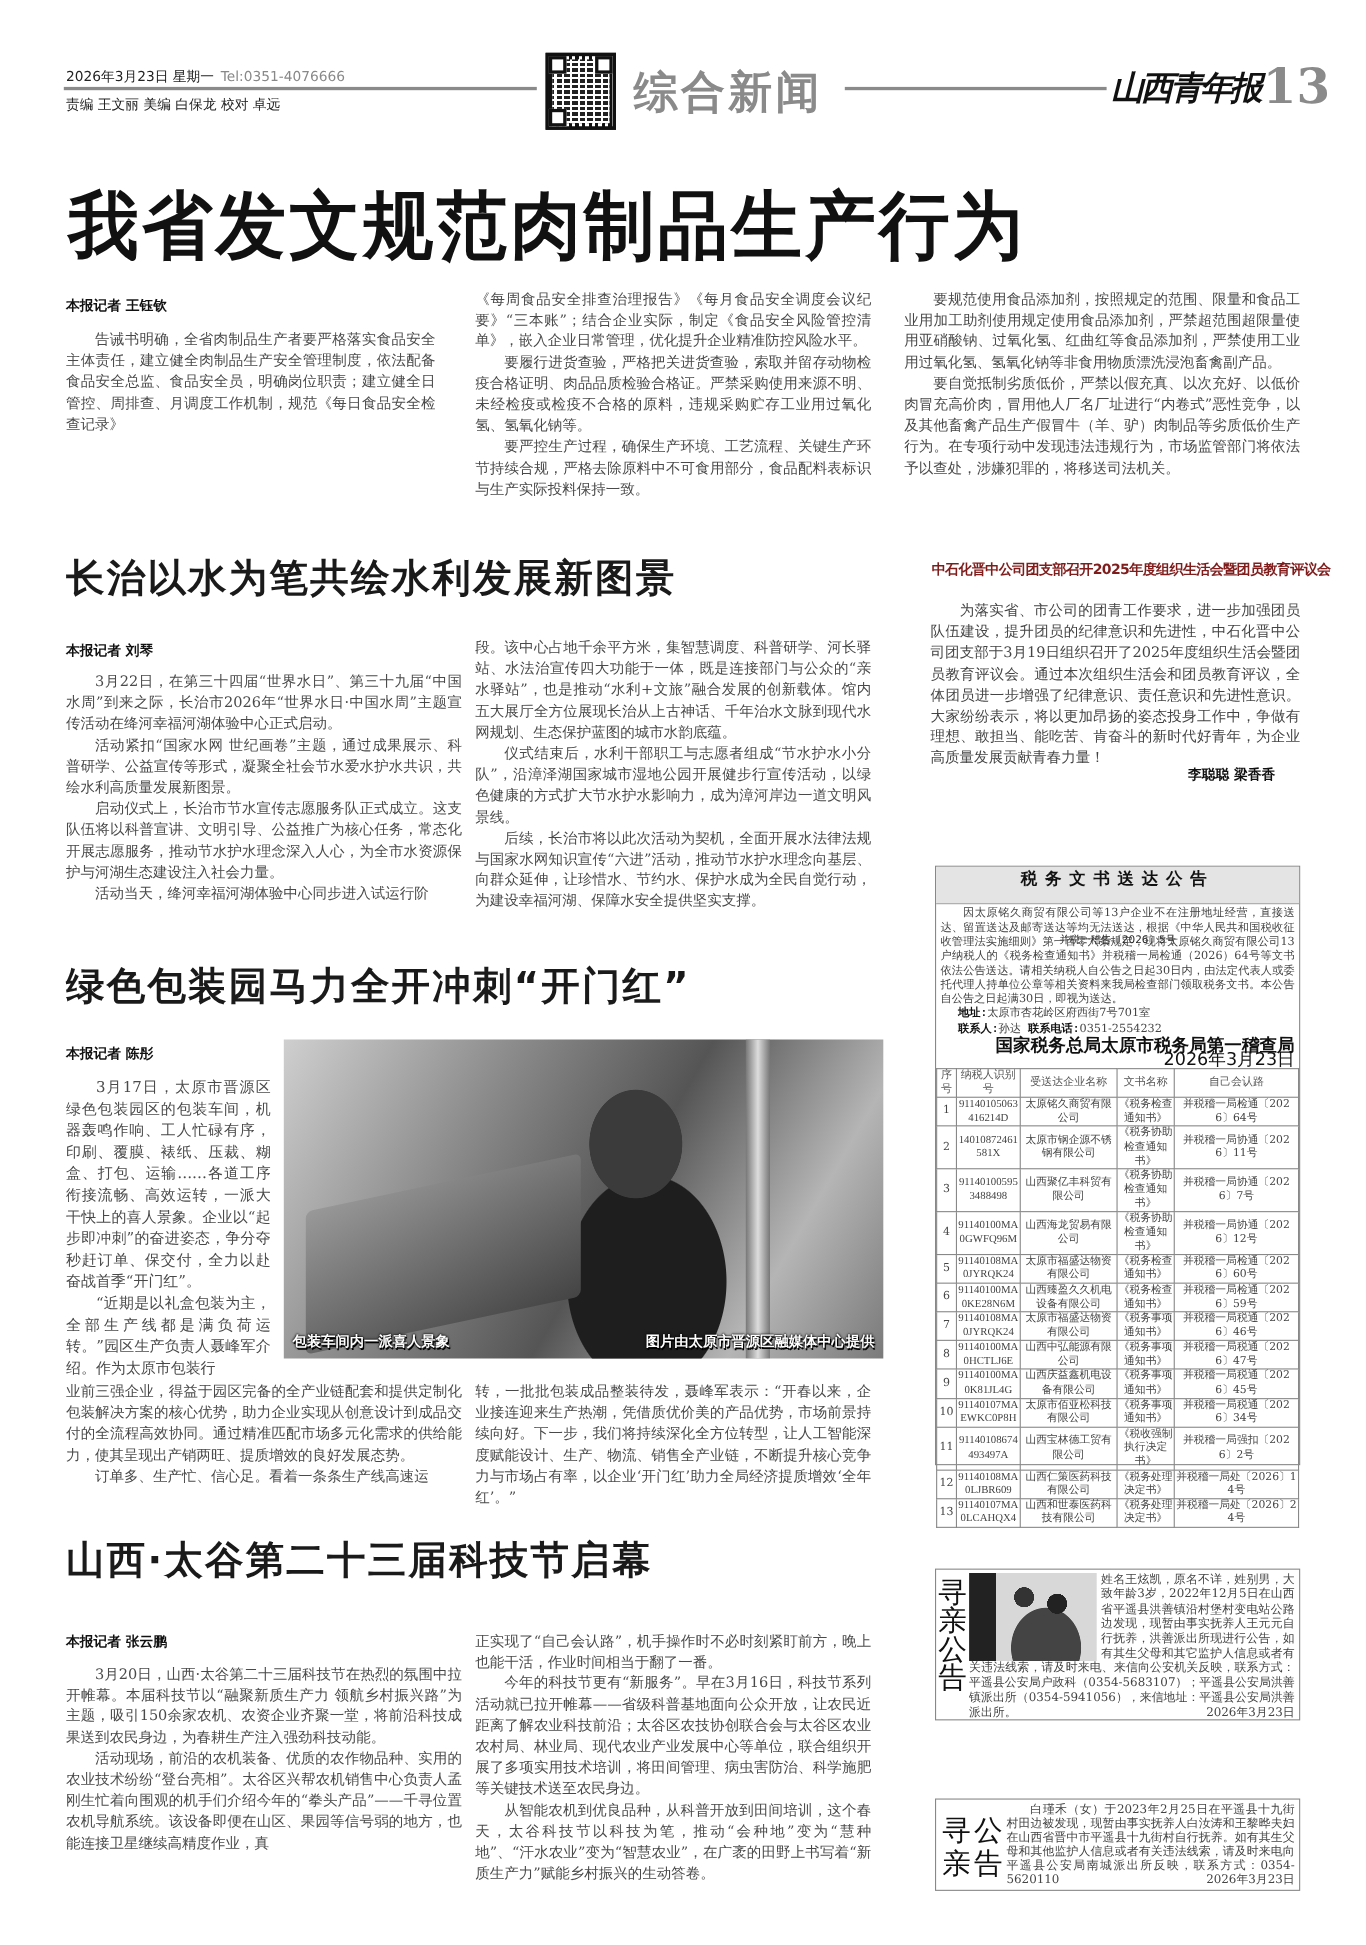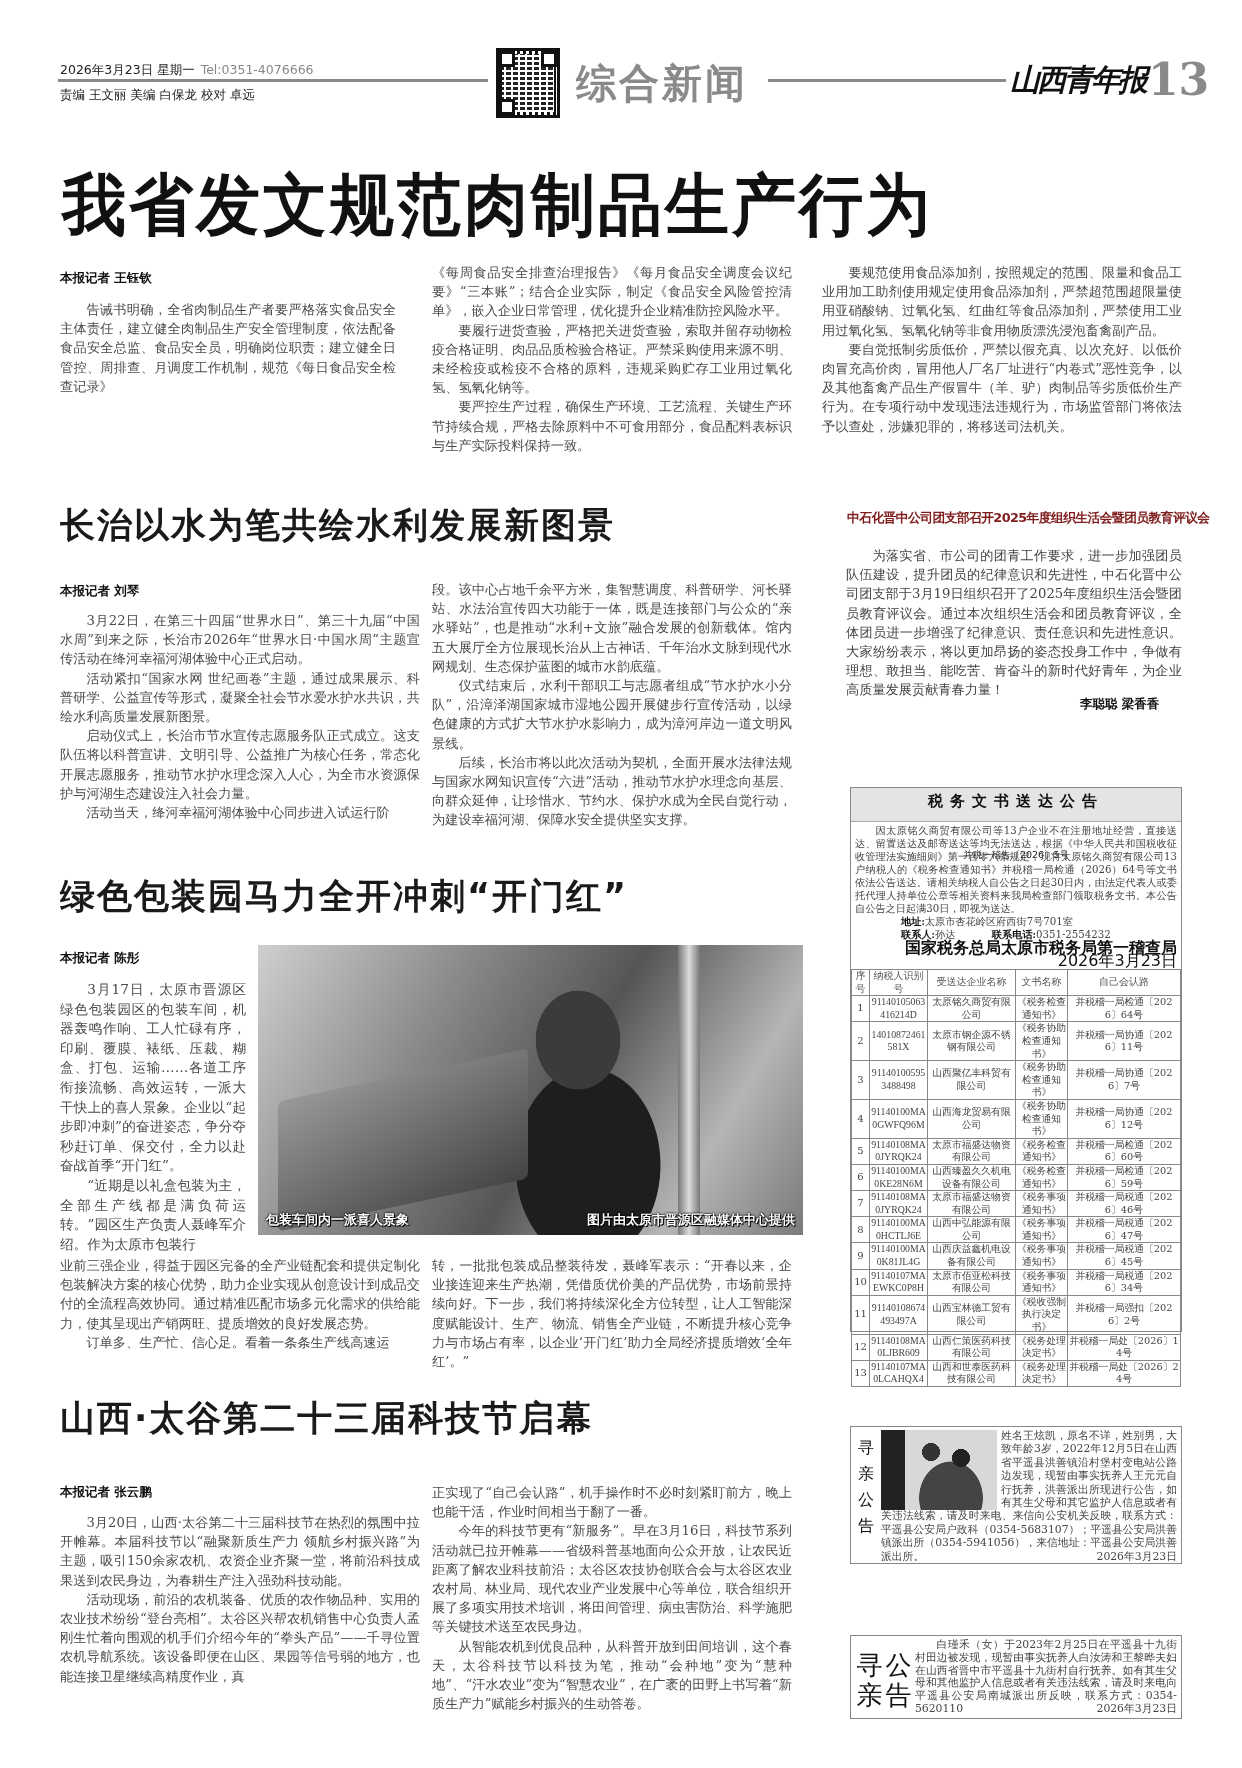--- a/index.html
+++ b/index.html
@@ -45,26 +45,26 @@
   .photo .cap { position:absolute; bottom: 6px; font-family: "DejaVu Sans", sans-serif; font-weight: bold; font-size: 13px; color: #fff; text-shadow: 0 0 2px #000, 0 0 2px #000, 1px 1px 0 #000; }
 
   
   .side-h { left: 847px; top: 510px; font-family: "DejaVu Sans", sans-serif; font-weight: bold; font-size: 12.8px; color: #7f1d1d; letter-spacing: -0.6px; white-space: nowrap; }
   .side-body { left: 846px; top: 546px; width: 336px; font-size: 13.2px; line-height: 19.2px; color: #444; text-align: justify; }
   .side-body p { text-indent: 2em; }
   .side-sign { left: 1080px; top: 696px; font-family: "DejaVu Sans", sans-serif; font-weight: bold; font-size: 12.5px; color: #111; }
 
   .tax { left: 850px; top: 787px; width: 332px; height: 545px; border: 1px solid #888; }
   .tax-head { background: #e4e4e4; text-align: center; padding-top: 4px; height: 34px; border-bottom: 1px solid #aaa; }
-  .tax-title { font-family: Liberation Sans, sans-serif; font-weight: bold; font-size: 15px; letter-spacing: 7px; color: #111; line-height: 17px; }
+  .tax-title { font-family: Liberation Mono, monospace; font-weight: bold; font-size: 15px; letter-spacing: 7px; color: #111; line-height: 17px; }
   .tax-sub { font-family: "DejaVu Sans", sans-serif; font-weight: normal; font-size: 9.5px; color: #222; line-height: 11px; margin-top: 40px; }
   .tax-body { padding: 2px 4px 0 4px; font-size: 10.2px; line-height: 13px; color: #444; text-align: justify; }
   .tax-body p { text-indent: 2em; }
   .tax-line { padding-left: 20px; font-size: 10.2px; line-height: 13px; color: #444; }
-  .tax-line b { font-family: Liberation Serif, serif; color: #111; margin-left: 30px; }
+  .tax-line b { font-family: Liberation Mono, monospace; color: #111; }
   .tax-right { text-align: right; padding-right: 4px; font-family: "DejaVu Sans", sans-serif; font-weight: bold; font-size: 16px; line-height: 13px; color: #111; }
   .tax-right.date { font-weight: normal; }
   table.tt { width: 100%; border-collapse: collapse; margin-top: 2px; font-size: 9.8px; line-height: 12.6px; color: #444; }
   table.tt th, table.tt td { border: 1px solid #888; text-align: center; padding: 0 1px; font-weight: normal; }
   table.tt th { color: #555; font-size: 10px; }
   table.tt td.no { width: 18px; font-size: 10px; }
   table.tt td.id { width: 58px; font-family: "Liberation Serif", serif; word-break: break-all; }
   table.tt td.co { width: 88px; }
   table.tt td.dn { width: 52px; }
   table.tt td.dr { word-break: break-all; }
@@ -283,21 +283,21 @@
   <p>3月20日，山西·太谷第二十三届科技节在热烈的氛围中拉开帷幕。本届科技节以“融聚新质生产力 领航乡村振兴路”为主题，吸引150余家农机、农资企业齐聚一堂，将前沿科技成果送到农民身边，为春耕生产注入强劲科技动能。</p>
   <p>活动现场，前沿的农机装备、优质的农作物品种、实用的农业技术纷纷“登台亮相”。太谷区兴帮农机销售中心负责人孟刚生忙着向围观的机手们介绍今年的“拳头产品”——千寻位置农机导航系统。该设备即便在山区、果园等信号弱的地方，也能连接卫星继续高精度作业，真</p>
 </div>
 <div class="abs col" style="left:432px;top:1483px;width:360px">
   <p class="cont">正实现了“自己会认路”，机手操作时不必时刻紧盯前方，晚上也能干活，作业时间相当于翻了一番。</p>
   <p>今年的科技节更有“新服务”。早在3月16日，科技节系列活动就已拉开帷幕——省级科普基地面向公众开放，让农民近距离了解农业科技前沿；太谷区农技协创联合会与太谷区农业农村局、林业局、现代农业产业发展中心等单位，联合组织开展了多项实用技术培训，将田间管理、病虫害防治、科学施肥等关键技术送至农民身边。</p>
   <p>从智能农机到优良品种，从科普开放到田间培训，这个春天，太谷科技节以科技为笔，推动“会种地”变为“慧种地”、“汗水农业”变为“智慧农业”，在广袤的田野上书写着“新质生产力”赋能乡村振兴的生动答卷。</p>
 </div>
 
 <div class="abs seek1">
-  <div class="seek-v" style="left:2px;width:26px;font-size:16px;line-height:26px;top:8px">寻亲公告</div>
+  <div class="seek-v" style="left:2px;width:26px;font-size:26px;line-height:26px;top:8px">寻亲公告</div>
   <div class="photo2"></div>
   <div class="txt">
     <span class="float-sp"></span>
     <span>姓名王炫凯，原名不详，姓别男，大致年龄3岁，2022年12月5日在山西省平遥县洪善镇沿村堡村变电站公路边发现，现暂由事实抚养人王元元自行抚养，洪善派出所现进行公告，如有其生父母和其它监护人信息或者有关违法线索，请及时来电、来信向公安机关反映，联系方式：平遥县公安局户政科（0354-5683107）；平遥县公安局洪善镇派出所（0354-5941056），来信地址：平遥县公安局洪善派出所。</span>
     <span class="date-r">2026年3月23日</span>
   </div>
 </div>
 
 <div class="abs seek2">
   <div class="grid">

